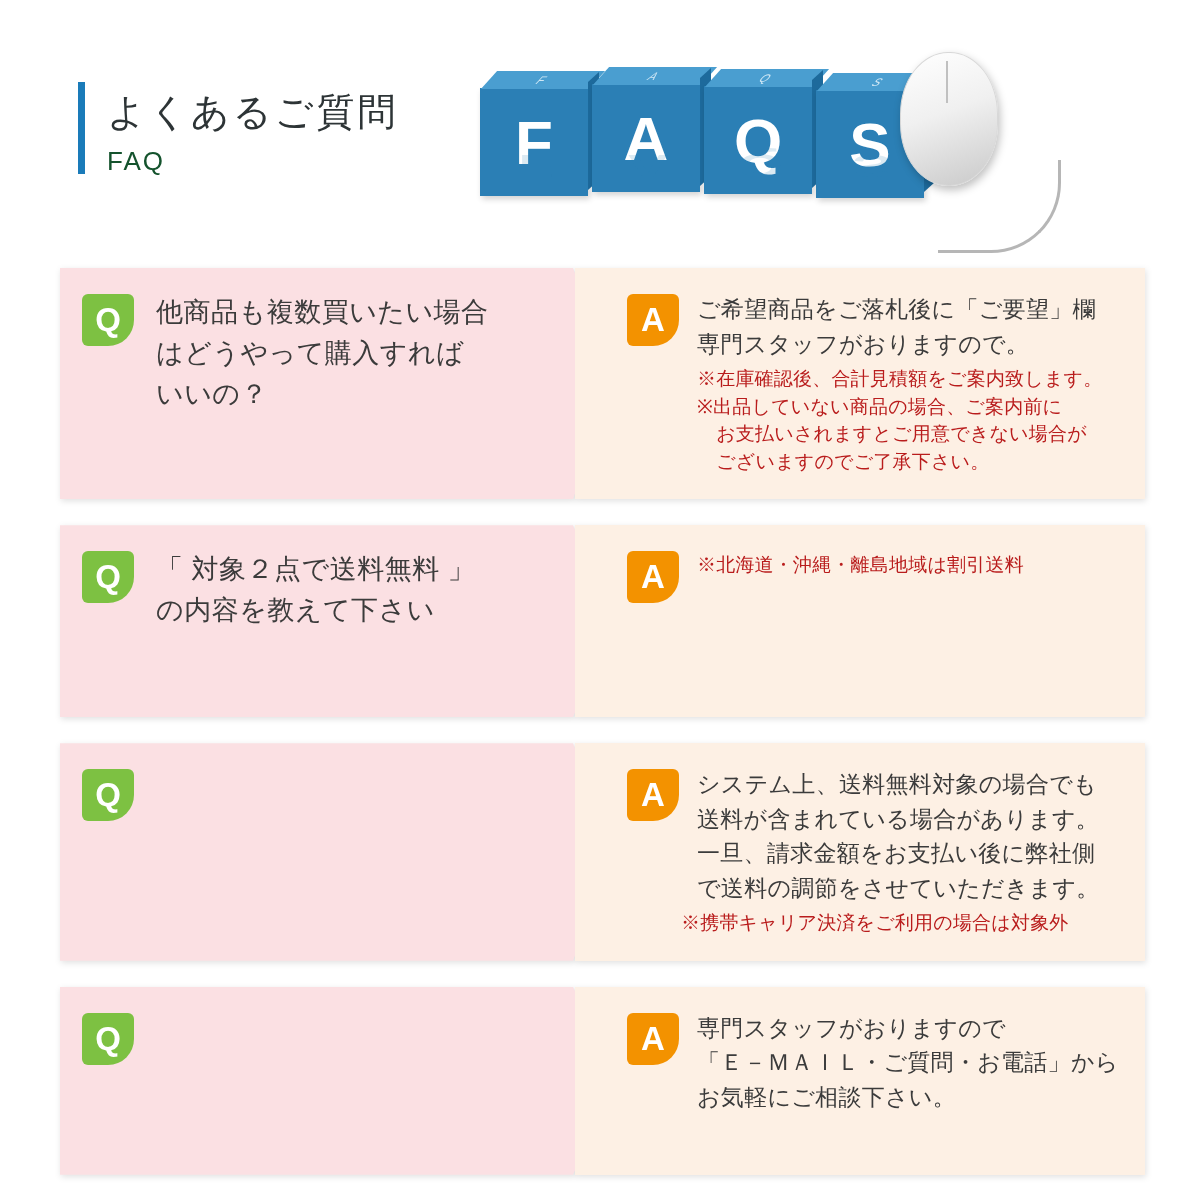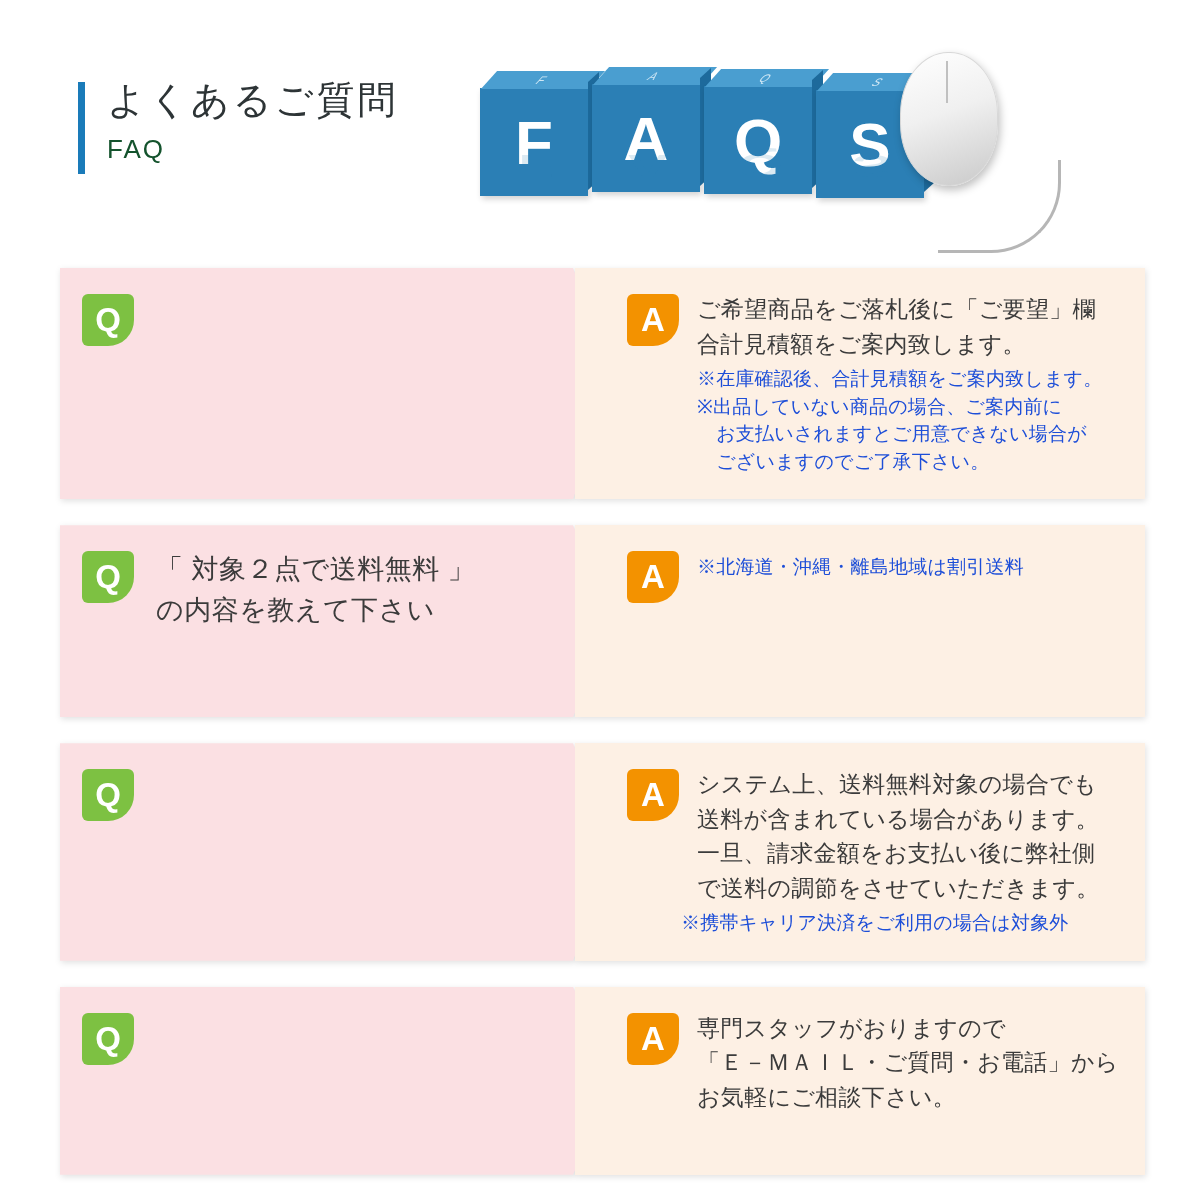--- a/index.html
+++ b/index.html
@@ -35,20 +35,21 @@
   .title-bar {
     width: 7px;
     height: 92px;
     background: #1a7bb9;
     margin-right: 22px;
     margin-top: 4px;
   }
   .title-text-wrap {
     display: flex;
     flex-direction: column;
+    margin-top: 12px;
   }
   .title-main {
     font-size: 38px;
     letter-spacing: 3px;
     color: #2d3436;
     line-height: 1.2;
     font-weight: 500;
   }
   .title-sub {
     font-size: 26px;
@@ -227,21 +228,21 @@
     margin-left: 18px;
     font-size: 23px;
     line-height: 1.5;
     color: #3b3b3b;
     letter-spacing: 0.3px;
     white-space: pre-line;
   }
   .a-note {
     font-size: 19px;
     line-height: 1.45;
-    color: #1d4ed8;
+    color: #b91c1c;
     letter-spacing: 0.2px;
     margin-top: 4px;
     white-space: pre-line;
   }
   .row-1 .q-side, .row-1 .a-side { min-height: 220px; }
   .row-2 .q-side, .row-2 .a-side { min-height: 192px; }
   .row-3 .q-side, .row-3 .a-side { min-height: 208px; }
   .row-4 .q-side, .row-4 .a-side { min-height: 188px; }
 </style>
 </head>
@@ -290,44 +291,47 @@
       <span>Q</span>
       <span>S</span>
     </div>
   </div>
 
   <div class="faq-list">
 
     <div class="faq-row row-1">
       <div class="q-side">
         <div class="badge badge-q">Q</div>
+        <div class="q-text">他商品も複数買いたい場合
+はどうやって購入すれば
+いいの？</div>
       </div>
       <div class="a-side">
         <div class="badge badge-a">A</div>
         <div>
           <div class="a-text">ご希望商品をご落札後に「ご要望」欄
-合計見積額をご案内致します。</div>
+専門スタッフがおりますので。</div>
           <div class="a-note" style="margin-left:18px;">※在庫確認後、合計見積額をご案内致します。
 ※出品していない商品の場合、ご案内前に
 　お支払いされますとご用意できない場合が
 　ございますのでご了承下さい。</div>
         </div>
       </div>
     </div>
 
     <div class="faq-row row-2">
       <div class="q-side">
         <div class="badge badge-q">Q</div>
         <div class="q-text">「 対象２点で送料無料 」
 の内容を教えて下さい</div>
       </div>
       <div class="a-side">
         <div class="badge badge-a">A</div>
         <div>
-          <div class="a-note" style="margin-left:18px;">※北海道・沖縄・離島地域は割引送料</div>
+          <div class="a-note" style="margin-left:18px;font-family:Liberation Mono, monospace;">※北海道・沖縄・離島地域は割引送料</div>
         </div>
       </div>
     </div>
 
     <div class="faq-row row-3">
       <div class="q-side">
         <div class="badge badge-q">Q</div>
       </div>
       <div class="a-side">
         <div class="badge badge-a">A</div>

